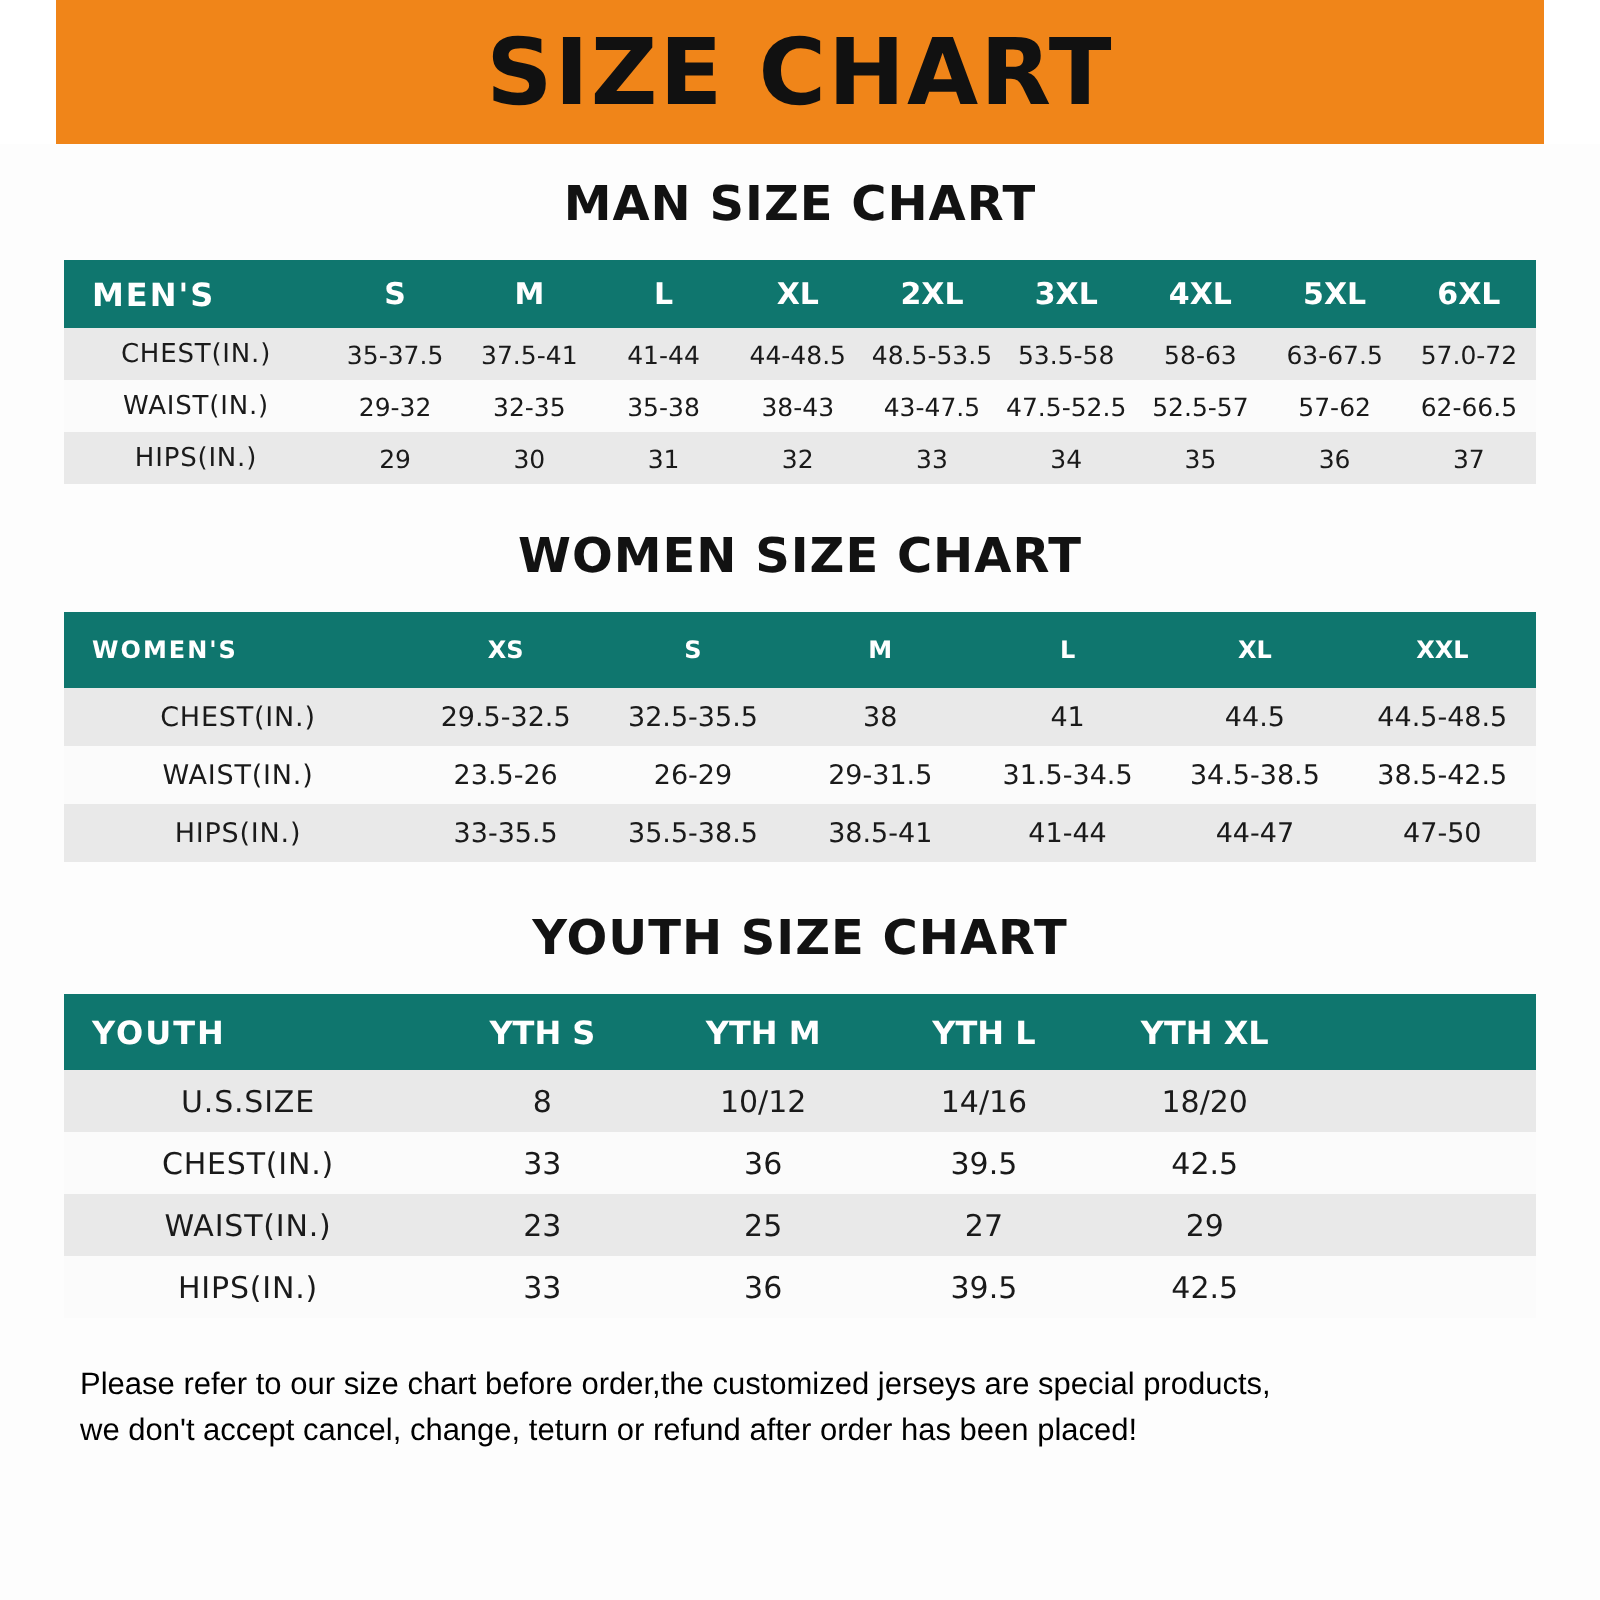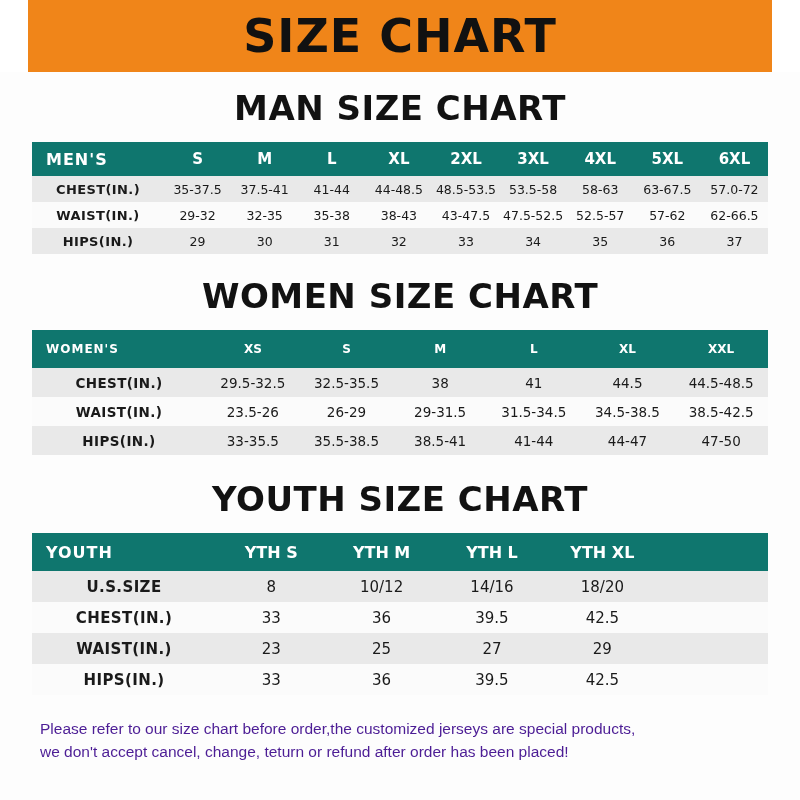--- a/index.html
+++ b/index.html
@@ -51,21 +51,21 @@
 
   .content {
     padding: 0 16px;
     box-sizing: border-box;
   }
 
   .section-title {
     text-align: center;
     font-family: "DejaVu Sans", sans-serif;
     font-weight: bold;
-    font-size: 34px;
+    font-size: 24px;
     color: #121212;
     letter-spacing: 0.5px;
   }
   .title-man { margin: 16px 0 14px; }
   .title-women { margin: 22px 0 14px; }
   .title-youth { margin: 24px 0 14px; }
 
   table.size-table {
     border-collapse: collapse;
     width: 736px;
@@ -92,35 +92,35 @@
   }
   table.size-table thead th.rowhead {
     text-align: left;
     padding-left: 14px;
     letter-spacing: 1px;
     font-size: 16px;
   }
   table.size-table tbody tr.band-light td { background: #e9e9e9; }
   table.size-table tbody tr.band-white td { background: #fbfbfb; }
   table.size-table tbody td.rowlabel {
-    font-weight: bold;
+    font-weight: normal;
     letter-spacing: 0.4px;
     font-size: 13px;
     text-align: center;
     margin-left: 40px;
   }
   
   #women-table th, #women-table td { font-size: 13.5px; height: 29px; }
   #women-table thead th { font-size: 12px; height: 38px; }
   #youth-table th, #youth-table td { font-size: 15px; height: 31px; }
   #youth-table thead th { font-size: 16px; height: 38px; }
 
   .notice {
     margin: 22px 24px 0 24px;
-    color: #4c1d95;
+    color: #000000;
     font-family: "Liberation Sans", sans-serif;
     font-size: 15.5px;
     line-height: 1.5;
     text-align: left;
   }
   .notice .line { display: block; }
 </style>
 </head>
 <body>
 

